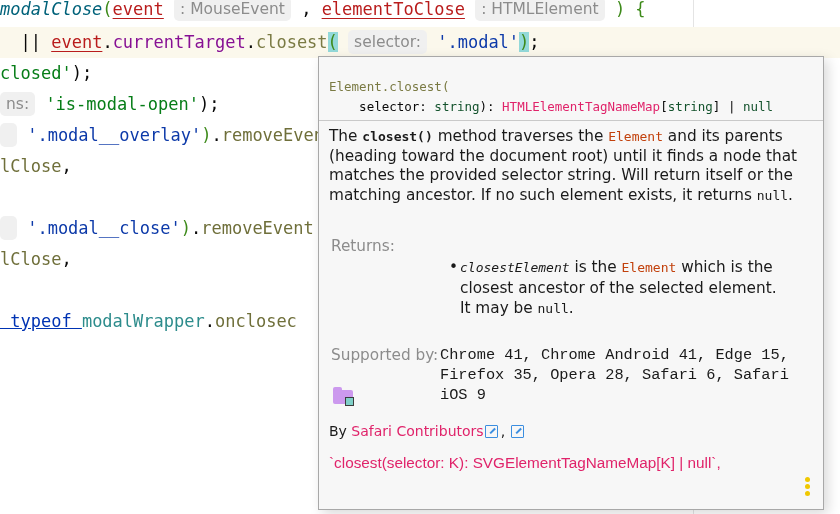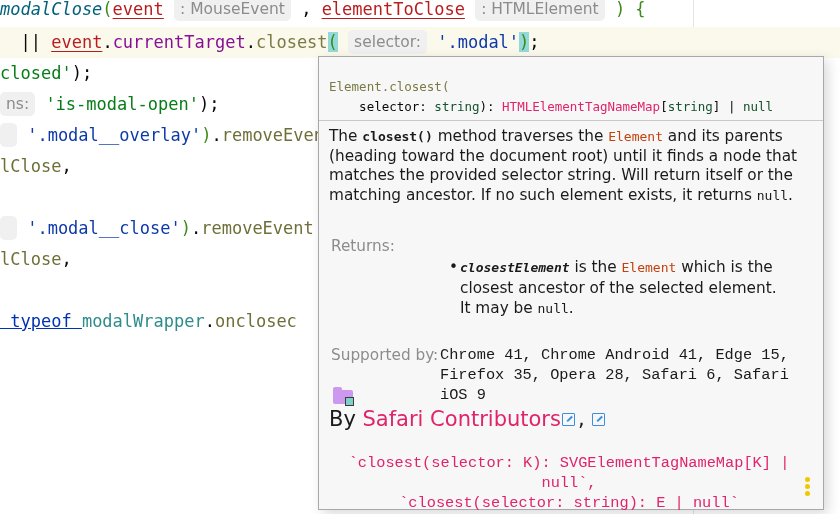--- a/index.html
+++ b/index.html
@@ -25,39 +25,39 @@
   .popup { position:absolute; left:318px; top:56px; width:504px; height:452px; background:#f7f7f7; border:1px solid #a8a8a8; box-shadow:4px 4px 12px rgba(0,0,0,0.15); }
   .sig { position:absolute; left:10px; top:20px; font-family:"DejaVu Sans Mono", monospace; font-size:12.5px; line-height:20px; color:#080808; white-space:pre; }
   .sig .cls { color:#7a7a43; }
   .sig .kwb { color:#14532d; }
   .sig .type { color:#e0236a; }
   .sep { position:absolute; left:0; top:63px; width:504px; height:1px; background:#c9c9c9; }
   .doc { position:absolute; left:10px; top:70px; width:480px; font-family:"DejaVu Sans", sans-serif; font-size:15.3px; line-height:19.5px; color:#1a1a1a; }
   .mono { font-family:"DejaVu Sans Mono", monospace; font-size:13px; }
   .pink { color:#c2410c; }
   .bold { font-weight:bold; }
-  .bi { font-weight:bold; font-style:italic; }
+  .bi { font-weight:normal; font-style:italic; }
   .label { color:#8c8c8c; }
   .returns-label { position:absolute; left:12px; top:180px; font-family:"DejaVu Sans", sans-serif; font-size:15.3px; color:#8c8c8c; }
   .returns-item { position:absolute; left:130px; top:200px; width:340px; font-family:"DejaVu Sans", sans-serif; font-size:15.3px; line-height:20px; color:#1a1a1a; }
   .returns-item .bullet { position:absolute; left:0; top:0; }
   .returns-item .txt { margin-left:11px; }
   .supported { position:absolute; left:12px; top:288px; font-family:"DejaVu Sans", sans-serif; font-size:15.3px; line-height:20px; color:#1a1a1a; }
   .supported .label { position:absolute; left:0; top:0; white-space:nowrap; }
   .supported .val { position:absolute; left:109px; top:0; width:360px;font-family:Liberation Mono, monospace; }
   .lib { position:absolute; left:14px; top:330px; font-family:"DejaVu Sans", sans-serif; font-size:15.3px; color:#1a1a1a; display:flex; align-items:center; }
   .folder { position:relative; width:22px; height:18px; margin-right:7px; }
   .folder .body { position:absolute; left:0; top:3px; width:20px; height:14px; background:#cc99ee; border-radius:2px; }
   .folder .tab { position:absolute; left:0; top:0; width:9px; height:5px; background:#cc99ee; border-radius:2px 2px 0 0; }
   .folder .sq { position:absolute; left:12px; top:10px; width:7px; height:7px; background:#7fd0c8; border:1px solid #3c3c3c; }
-  .by { position:absolute; left:10px; top:350px; font-family:"DejaVu Sans", sans-serif; font-size:21px; color:#1a1a1a; display:flex; align-items:center; }
+  .by { position:absolute; left:10px; top:366px; font-family:"DejaVu Sans", sans-serif; font-size:14px; color:#1a1a1a; display:flex; align-items:center; }
   .link { color:#e0236a; }
   .ext { display:inline-block; width:11px; height:11px; border:1.5px solid #3b8ee0; border-radius:1px; margin:0 3px 0 1px; position:relative; }
   .ext::after { content:""; position:absolute; left:3px; top:4px; width:7px; height:1.5px; background:#3b8ee0; transform:rotate(-45deg); }
-  .overloads { position:absolute; left:10px; top:396px; width:480px; font-family:Liberation Mono, monospace; font-size:15.3px; line-height:20px; color:#e0236a;text-align:center; }
+  .overloads { position:absolute; left:10px; top:396px; width:480px; font-family:Liberation Sans, sans-serif; font-size:15.3px; line-height:20px; color:#e0236a; }
   .more { position:absolute; left:486px; top:420px; width:4px; display:flex; flex-direction:column; gap:2px; }
   .more span { width:5px; height:5px; border-radius:50%; background:#f0c800; }
 </style>
 </head>
 <body>
 
 <div class="editor">
   <div class="margin-line"></div>
   <div id="code-lines">
       <div class="line" style="top: -6px;"><span class="fn">modalClose</span><span class="paren-g">(</span><span class="param">event</span><span class="plain"> </span><span class="hint">: MouseEvent</span><span class="plain"> , </span><span class="param">elementToClose</span><span class="plain"> </span><span class="hint">: HTMLElement</span><span class="paren-g"> ) </span><span class="paren-g">{</span></div>
@@ -104,21 +104,20 @@
   <div class="by">
     <span style="white-space:pre">By </span>
     <span class="link">Safari Contributors</span>
     <span class="ext"></span>
     <span style="white-space:pre">, </span>
     <span class="ext"></span>
   </div>
 
   <div class="overloads">
     <div>`closest(selector: K): SVGElementTagNameMap[K] | null`,</div>
-    <div>`closest(selector: string): E | null`</div>
   </div>
 
   <div class="more">
       <span></span>
       <span></span>
       <span></span>
     </div>
 </div>
 
 </body></html>

